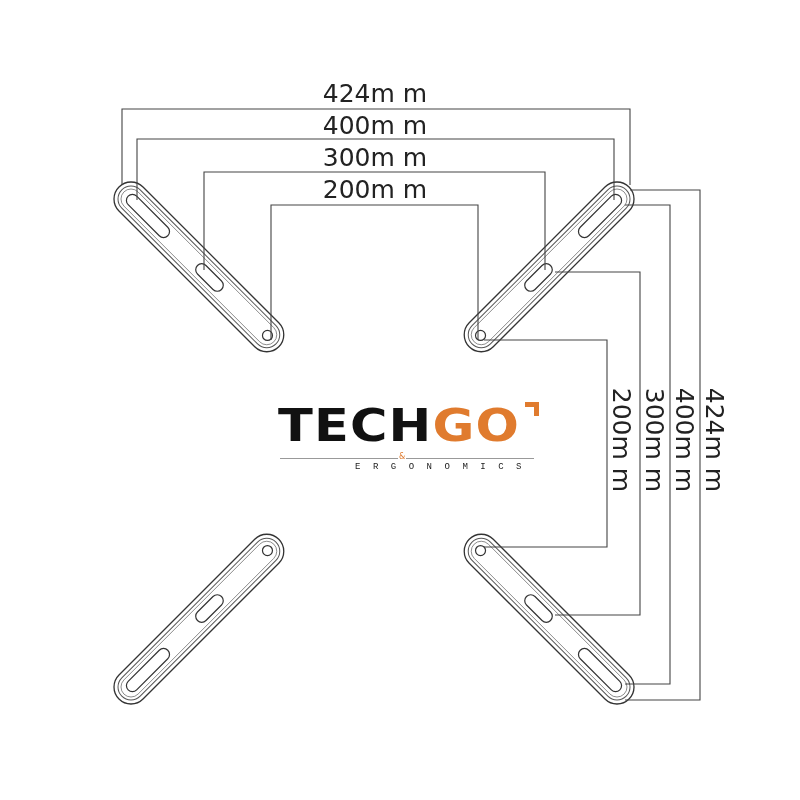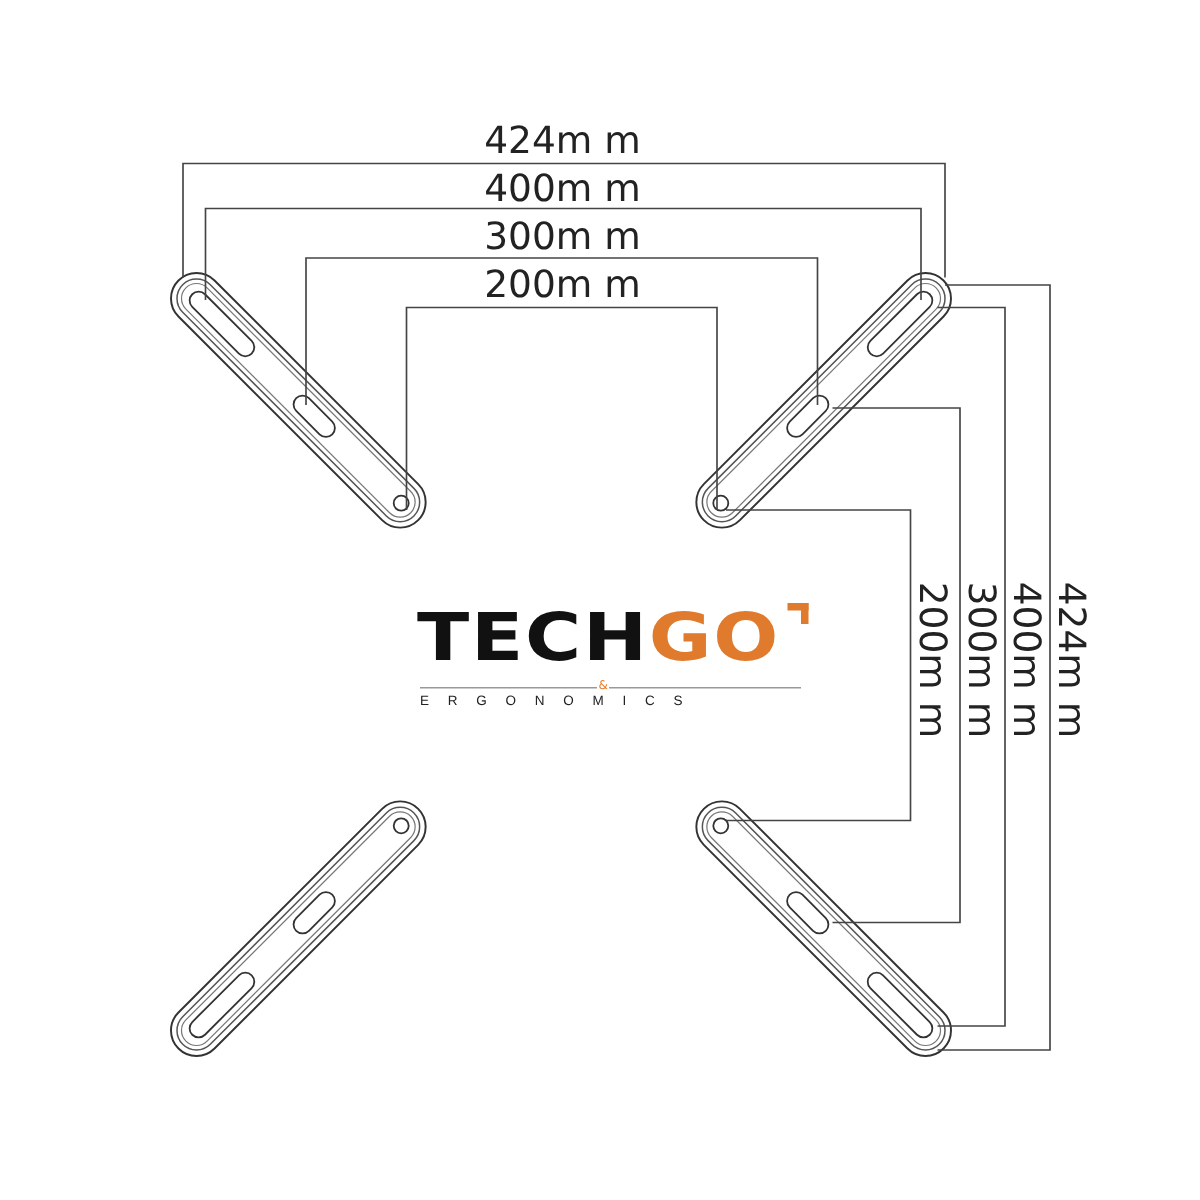--- a/index.html
+++ b/index.html
@@ -3,21 +3,21 @@
 <meta charset="utf-8">
 <style>
   html, body { margin: 0; padding: 0; background: #ffffff; }
   body { width: 800px; height: 800px; position: relative; overflow: hidden; font-family: "DejaVu Sans", sans-serif; }
   #diagram { position: absolute; left: 0; top: 0; }
   .dim-label { font-family: "DejaVu Sans", sans-serif; font-size: 25px; fill: #222222; }
   .logo { position: absolute; left: 246px; top: 402px; width: 260px; height: 70px; margin-left: 32px; }
   .logo-main { position: absolute; left: 0; top: 0; font-family: "DejaVu Sans", sans-serif; font-weight: bold; font-size: 44px; letter-spacing: 1px; line-height: 48px; transform: scaleX(1.16); transform-origin: left top; }
   .logo-tech { color: #111111; }
   .logo-go { color: #e07b2e; }
-  .logo-sub { position: absolute; left: 2px; top: 60px; width: 254px; font-size: 9px; letter-spacing: 12.5px; color: #222; font-family: Liberation Sans, sans-serif; }
+  .logo-sub { position: absolute; left: 2px; top: 60px; width: 254px; font-size: 9px; letter-spacing: 12.5px; color: #222; font-family: Liberation Mono, monospace; text-align: right; }
   .logo-rule { position: absolute; left: 2px; top: 56px; width: 254px; height: 1px; background: #999; }
   .logo-amp { position: absolute; left: 120px; top: 50px; font-size: 8px; color: #e07b2e; background: #fff; padding: 0 1px; }
   .logo-corner { position: absolute; left: 247px; top: 0px; width: 14px; height: 14px; border-top: 5px solid #e07b2e; border-right: 5px solid #e07b2e; box-sizing: border-box; }
 </style>
 </head>
 <body>
 
 <svg id="diagram" width="800" height="800" viewBox="0 0 800 800">
   <defs>
     <g id="arm">

